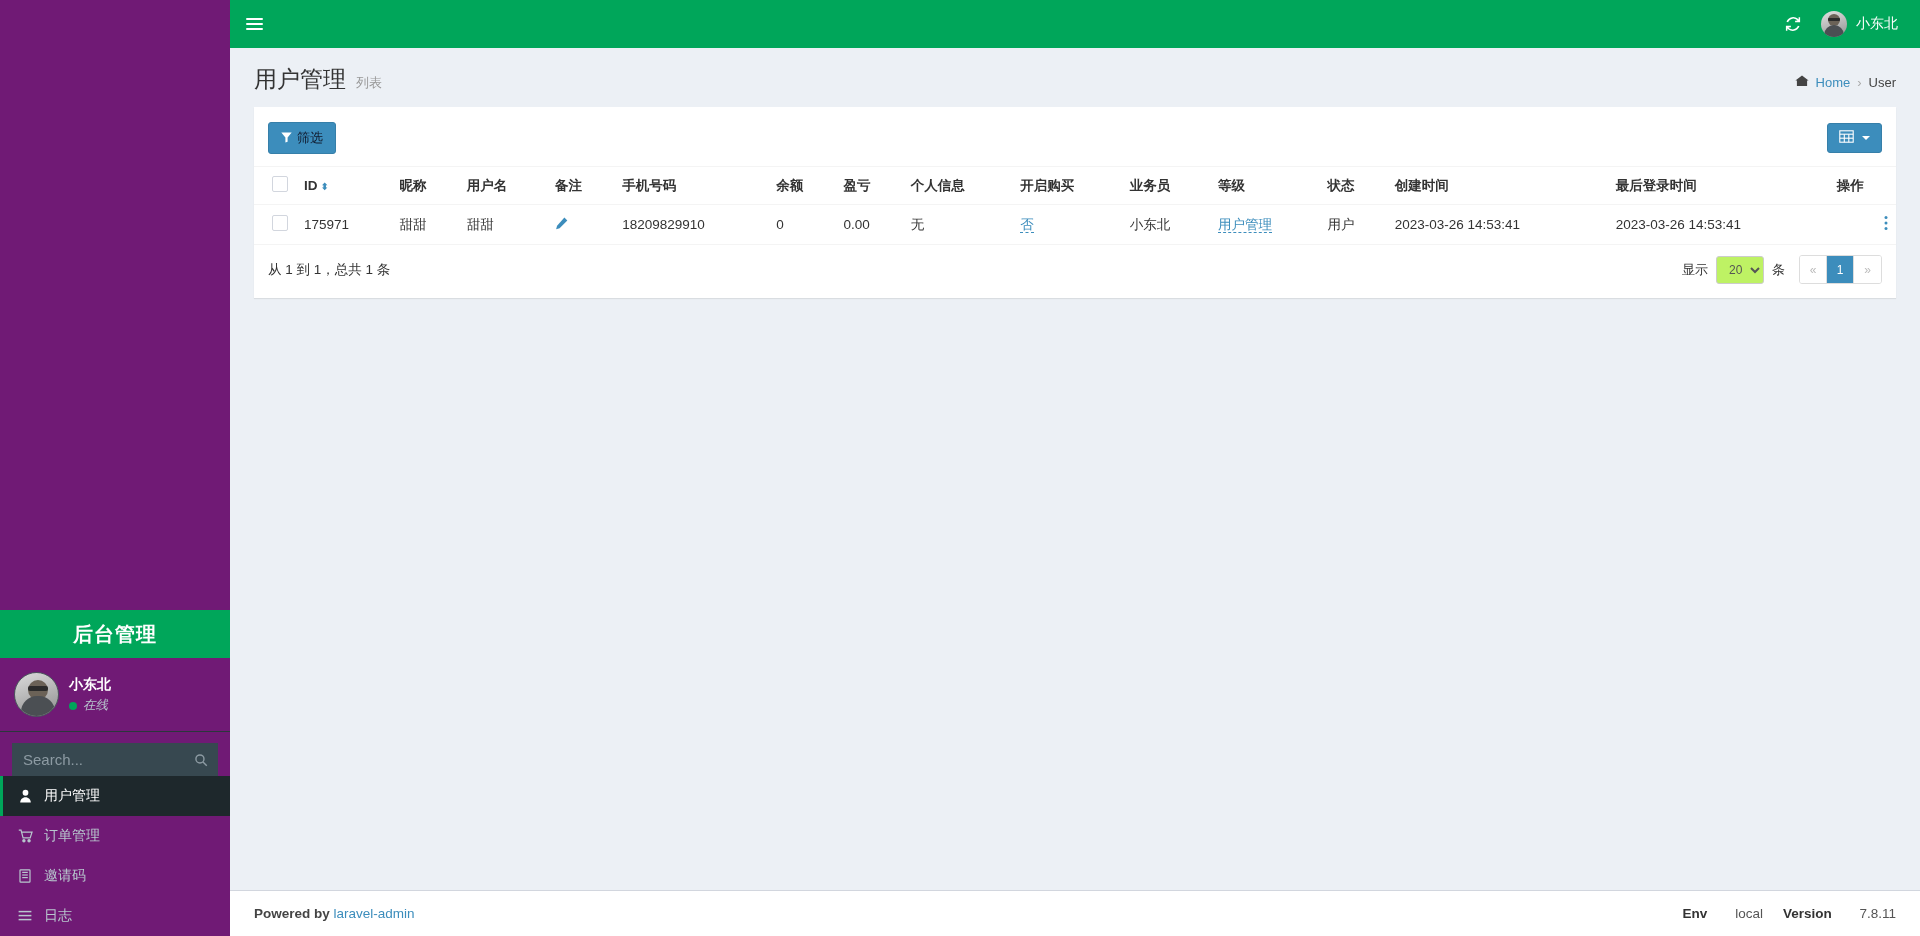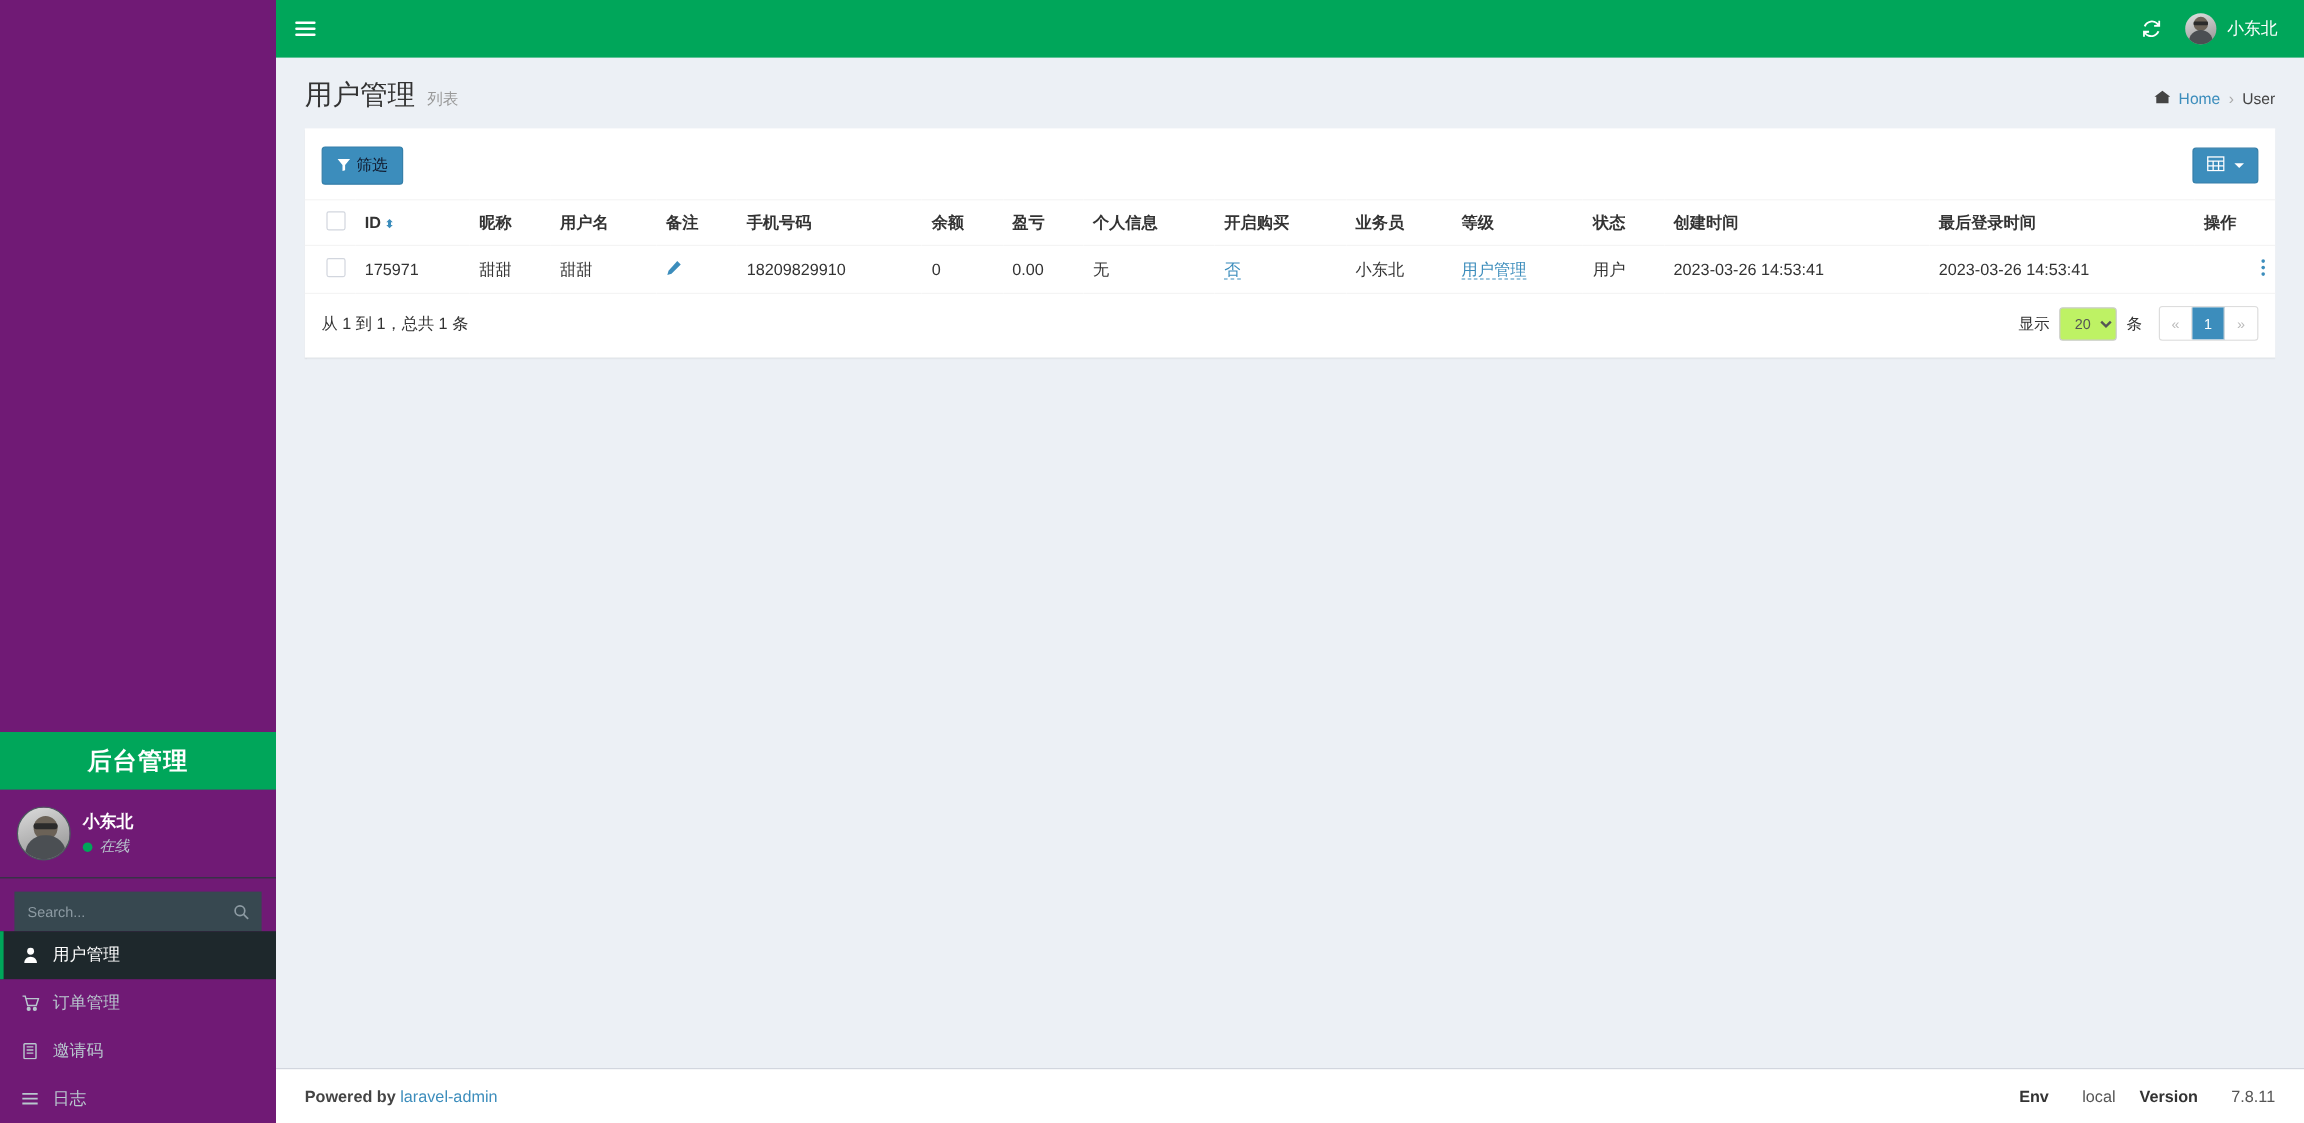--- a/index.html
+++ b/index.html
@@ -50,21 +50,21 @@
   .userinfo .ustatus { color: #b8c7ce; font-size: 12.5px; margin-top: 4px; display: flex; align-items: center; font-style: italic;}
   .dot { width: 8px; height: 8px; border-radius: 50%; background: #00a65a; margin-right: 6px; display:inline-block;}
 
   .searchbox {
     margin: 11px 12px 0 12px; height: 33px;
     background: #374850; display: flex; align-items: center;
     position: relative;
   }
   .searchbox input {
     flex: 1; background: transparent; border: none; outline: none;
-    color: #ccc; font-size: 12px; padding: 0 28px 0 11px;
+    color: #ccc; font-size: 15px; padding: 0 28px 0 11px;
     font-family: "Liberation Sans", sans-serif;
   }
   .searchbox input::placeholder { color: #8d9ba3; }
   .searchbox .sicon { position: absolute; right: 10px; color: #8d9ba3; font-size: 14px; line-height: 0;}
 
   .menu-header {
     color: #7d8e96; font-size: 12.5px; padding: 14px 14px 10px 14px;
     background: #222d32;
   }
   .menu { list-style: none; margin: 0; padding: 0; }

